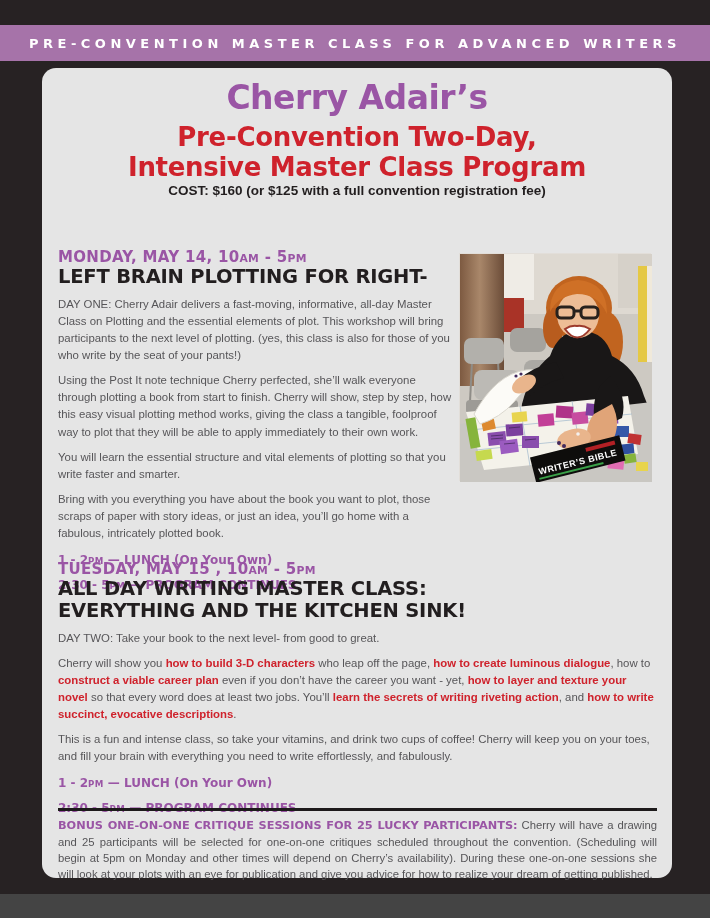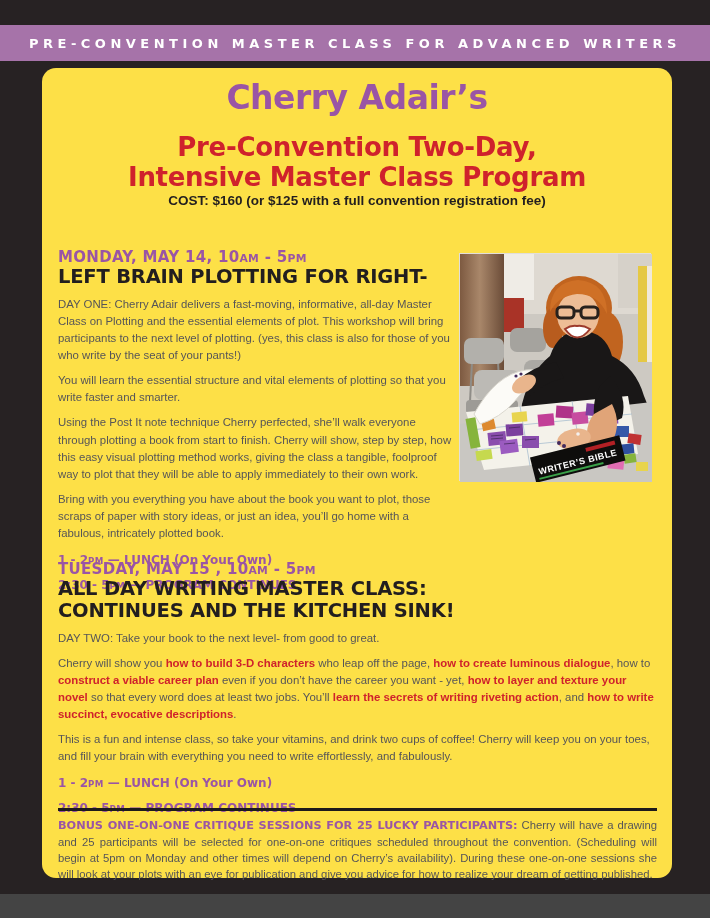--- a/index.html
+++ b/index.html
@@ -15,33 +15,33 @@
   .top-banner{
     position:absolute; top:25px; left:0; width:710px; height:36px;
     background:var(--banner); display:flex; align-items:center; justify-content:center;
   }
   .top-banner span{
     color:#fff; font-family:"DejaVu Sans",sans-serif; font-weight:800;
     font-size:13px; letter-spacing:4.5px; white-space:nowrap;
   }
   .card{
     position:absolute; left:42px; top:68px; width:630px; height:810px;
-    background:#fde047; border-radius:14px;
+    background:#e5e5e5; border-radius:14px;
   }
   
   .card-header{position:absolute; top:13px; left:0; width:100%; text-align:center;}
   .title{
     font-family:"DejaVu Sans",sans-serif; font-weight:800; font-size:33px;
     color:var(--purple); letter-spacing:-0.5px; line-height:1.05;
   }
   .subtitle{
     font-family:"DejaVu Sans",sans-serif; font-weight:800; font-size:26px;
     color:var(--red); letter-spacing:-0.3px; line-height:1.18;
   }
-  .subtitle.first{margin-top:16px;}
+  .subtitle.first{margin-top:6px;}
   .cost{font-size:13.5px; font-weight:bold; color:var(--ink);}
   .limit{margin-top:3px; font-size:13.5px; font-weight:bold; color:var(--red);}
   
   .day-heading{
     font-family:"DejaVu Sans",sans-serif; font-weight:800; font-size:15px;
     color:var(--purple); letter-spacing:0.3px;
   }
   .class-title{
     font-family:"DejaVu Sans",sans-serif; font-weight:800;
     font-size:19.5px; color:var(--ink); line-height:1.12; letter-spacing:-0.2px;
@@ -87,22 +87,22 @@
       <div class="subtitle first">Pre-Convention Two-Day,</div>
       <div class="subtitle">Intensive Master Class Program</div>
       <div class="cost">COST: $160 (or $125 with a full convention registration fee)</div>
     </div>
 
     <section class="monday">
       <div class="col">
         <h3 class="day-heading"><span>MONDAY, MAY 14, 10</span><span class="seg-sc">AM</span><span> - 5</span><span class="seg-sc">PM</span></h3>
         <h2 class="class-title"><span>LEFT BRAIN PLOTTING FOR RIGHT-</span><br></h2>
         <p class="body">DAY ONE: Cherry Adair delivers a fast-moving, informative, all-day Master Class on Plotting and the essential elements of plot. This workshop will bring participants to the next level of plotting. (yes, this class is also for those of you who write by the seat of your pants!)</p>
+        <p class="body">Using the Post It note technique Cherry perfected, she’ll walk everyone through plotting a book from start to finish. Cherry will show, step by step, how this easy visual plotting method works, giving the class a tangible, foolproof way to plot that they will be able to apply immediately to their own work.</p>
         <p class="body">You will learn the essential structure and vital elements of plotting so that you write faster and smarter.</p>
-        <p class="body">Using the Post It note technique Cherry perfected, she’ll walk everyone through plotting a book from start to finish. Cherry will show, step by step, how this easy visual plotting method works, giving the class a tangible, foolproof way to plot that they will be able to apply immediately to their own work.</p>
         <p class="body">Bring with you everything you have about the book you want to plot, those scraps of paper with story ideas, or just an idea, you’ll go home with a fabulous, intricately plotted book.</p>
         <p class="sched"><span>1 - 2</span><span class="seg-sc">PM</span><span> — LUNCH (On Your Own)</span></p>
         <p class="sched"><span>2:30 - 5</span><span class="seg-sc">PM</span><span> — PROGRAM CONTINUES</span></p>
       </div>
 
       <div class="photo">
         <svg viewBox="0 0 192 228" width="192" height="228">
           <defs>
             <linearGradient id="curtain" x1="0" y1="0" x2="1" y2="0">
               <stop offset="0" stop-color="#7d5a41"></stop>
@@ -205,21 +205,21 @@
             <rect x="128" y="196" width="30" height="4" fill="#b32025"></rect>
             <text x="77" y="211" font-size="9" font-weight="bold" fill="#ffffff" font-family="Liberation Sans, sans-serif" letter-spacing="0.5">WRITER’S BIBLE</text>
             <rect x="76" y="214" width="66" height="2" fill="#3aa048"></rect>
           </g>
         </svg>
       </div>
     </section>
 
     <section class="tuesday">
       <h3 class="day-heading"><span>TUESDAY, MAY 15 , 10</span><span class="seg-sc">AM</span><span> - 5</span><span class="seg-sc">PM</span></h3>
-      <h2 class="class-title"><span>ALL DAY WRITING MASTER CLASS:</span><br><span>CONTINUES AND THE KITCHEN SINK!</span></h2>
+      <h2 class="class-title"><span>ALL DAY WRITING MASTER CLASS:</span><br><span>EVERYTHING AND THE KITCHEN SINK!</span></h2>
       <p class="body">DAY TWO: Take your book to the next level- from good to great.</p>
       <p class="body"><span>Cherry will show you </span><span class="seg-red">how to build 3-D characters</span><span> who leap off the page, </span><span class="seg-red">how to create luminous dialogue</span><span>, how to </span><span class="seg-red">construct a viable career plan</span><span> even if you don’t have the career you want - yet, </span><span class="seg-red">how to layer and texture your novel</span><span> so that every word does at least two jobs. You’ll </span><span class="seg-red">learn the secrets of writing riveting action</span><span>, and </span><span class="seg-red">how to write succinct, evocative descriptions</span><span>.</span></p>
       <p class="body">This is a fun and intense class, so take your vitamins, and drink two cups of coffee! Cherry will keep you on your toes, and fill your brain with everything you need to write effortlessly, and fabulously.</p>
       <p class="sched"><span>1 - 2</span><span class="seg-sc">PM</span><span> — LUNCH (On Your Own)</span></p>
       <p class="sched"><span>2:30 - 5</span><span class="seg-sc">PM</span><span> — PROGRAM CONTINUES</span></p>
     </section>
 
     <div class="bottom-block">
       <hr class="divider">
       <p class="bonus"><span class="seg-purple">BONUS ONE-ON-ONE CRITIQUE SESSIONS FOR 25 LUCKY PARTICIPANTS:</span><span> Cherry will have a drawing and 25 participants will be selected for one-on-one critiques scheduled throughout the convention. (Scheduling will begin at 5pm on Monday and other times will depend on Cherry’s availability). During these one-on-one sessions she will look at your plots with an eye for publication and give you advice for how to realize your dream of getting published.</span></p>

